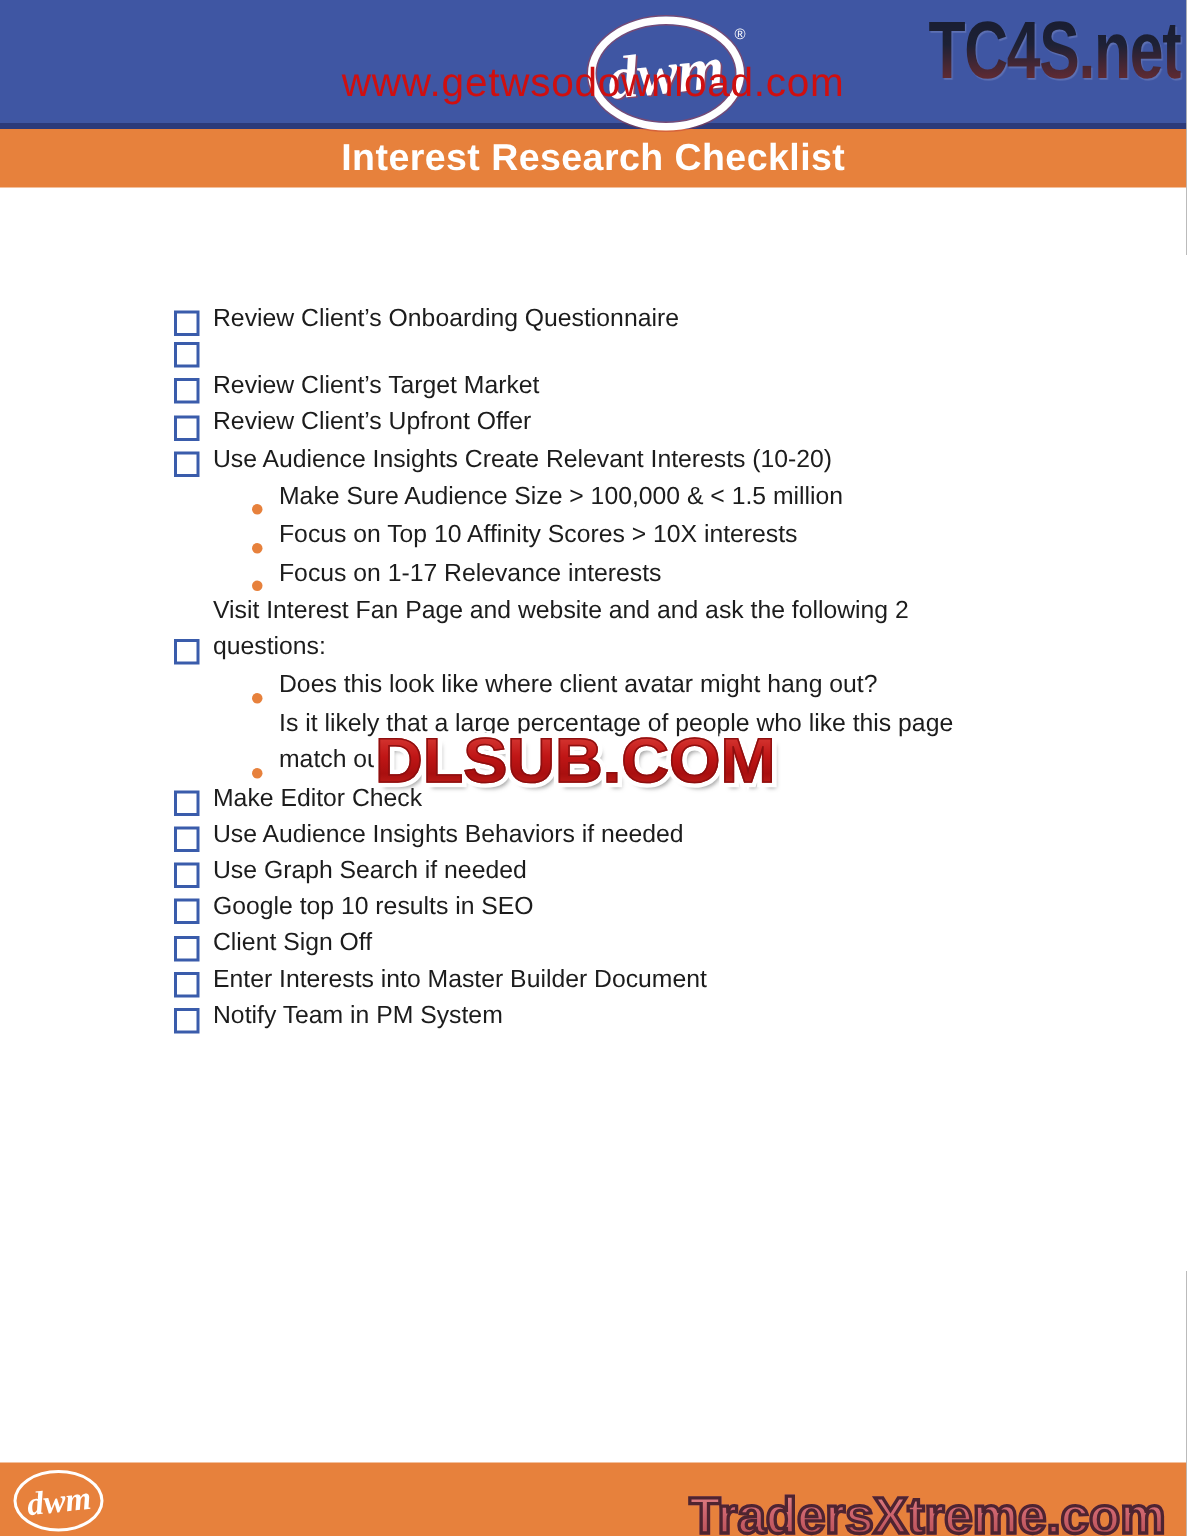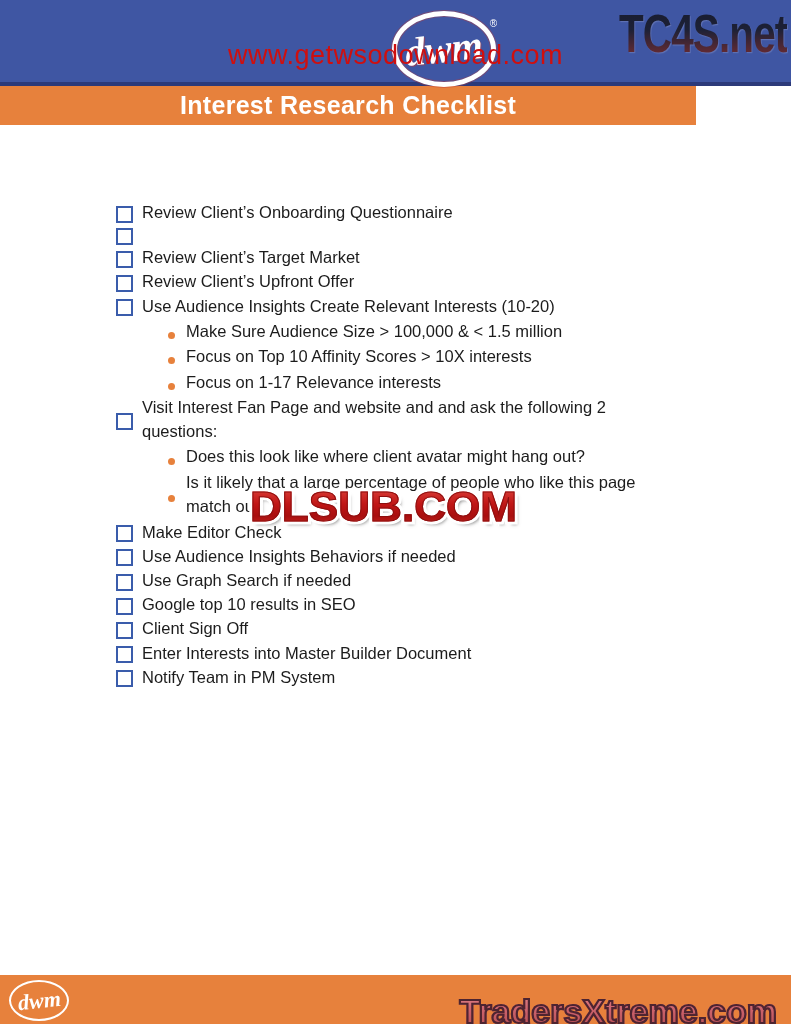--- a/index.html
+++ b/index.html
@@ -7,21 +7,21 @@
   #page{
     position:relative;width:791px;height:1024px;margin:0 auto;
     background:#ffffff;overflow:hidden;
     font-family:"Liberation Sans",sans-serif;
   }
 
   
   .hdr-blue{position:absolute;left:0;top:0;width:791px;height:82px;background:#3f56a3;}
   .hdr-navy{position:absolute;left:0;top:82px;width:791px;height:4px;background:#2c3a7a;}
   .hdr-orange{
-    position:absolute;left:0;top:86px;width:696px;height:39px;background:#e7813c;
+    position:absolute;left:0;top:86px;width:791px;height:39px;background:#e7813c;
     display:flex;align-items:center;justify-content:center;
   }
   .hdr-title{color:#fff;font-size:25px;font-weight:bold;letter-spacing:.3px;}
 
   .dwm-top{
     position:absolute;left:392px;top:11px;width:104px;height:76px;
     border:5px solid #fff;border-radius:50%;
     box-shadow:0 0 0 1px rgba(190,60,60,.45), inset 0 0 0 1px rgba(190,60,60,.45);
     display:flex;align-items:center;justify-content:center;z-index:2;
   }
@@ -42,21 +42,21 @@
     -webkit-background-clip:text;background-clip:text;color:transparent;
     filter:drop-shadow(1px 1px 0 rgba(130,145,200,.45));
   }
   .gwd-url{
     position:absolute;left:0;top:40px;width:791px;text-align:center;z-index:4;
     color:#cf0f0f;font-size:27px;letter-spacing:.5px;
   }
 
   
   .list{position:absolute;left:116px;top:200px;width:580px;color:#1c1c1c;font-size:16.5px;}
-  .row{display:flex;align-items:center;line-height:24.2px;}
+  .row{display:flex;align-items:flex-end;line-height:24.2px;}
   .row.sub{padding-left:52px;margin:1px 0;line-height:24.4px;}
   .cb{
     flex:none;width:17px;height:17px;border:2.4px solid #3a5cab;background:#fff;
     margin:4px 9px 0 0;
   }
   .bullet{
     flex:none;width:7px;height:7px;border-radius:50%;background:#e7813c;
     margin:9px 11px 0 0;
   }
   .lbl{white-space:pre-line;}

